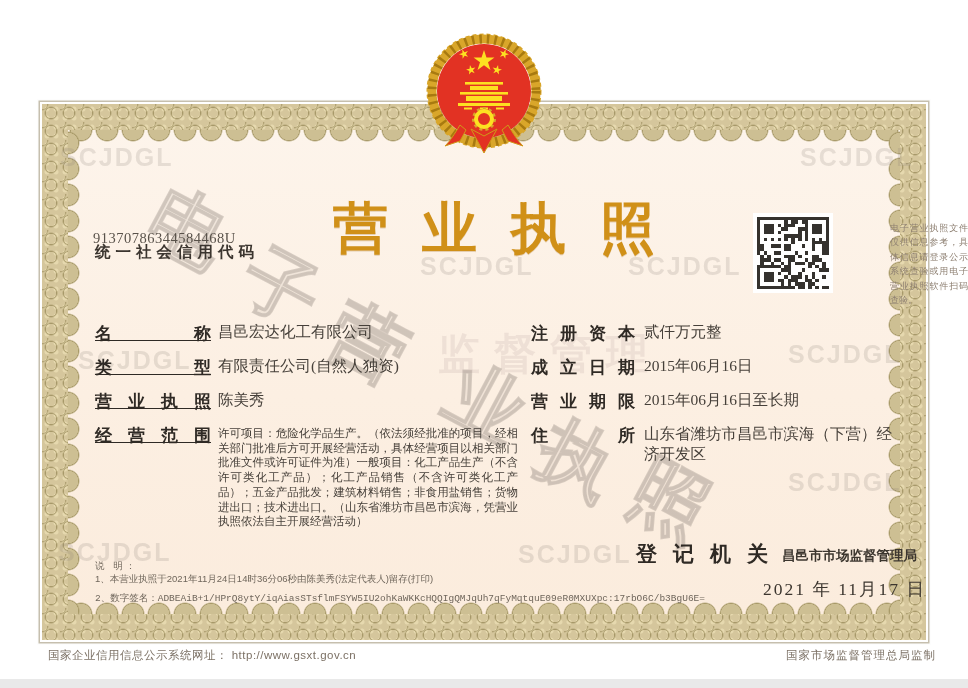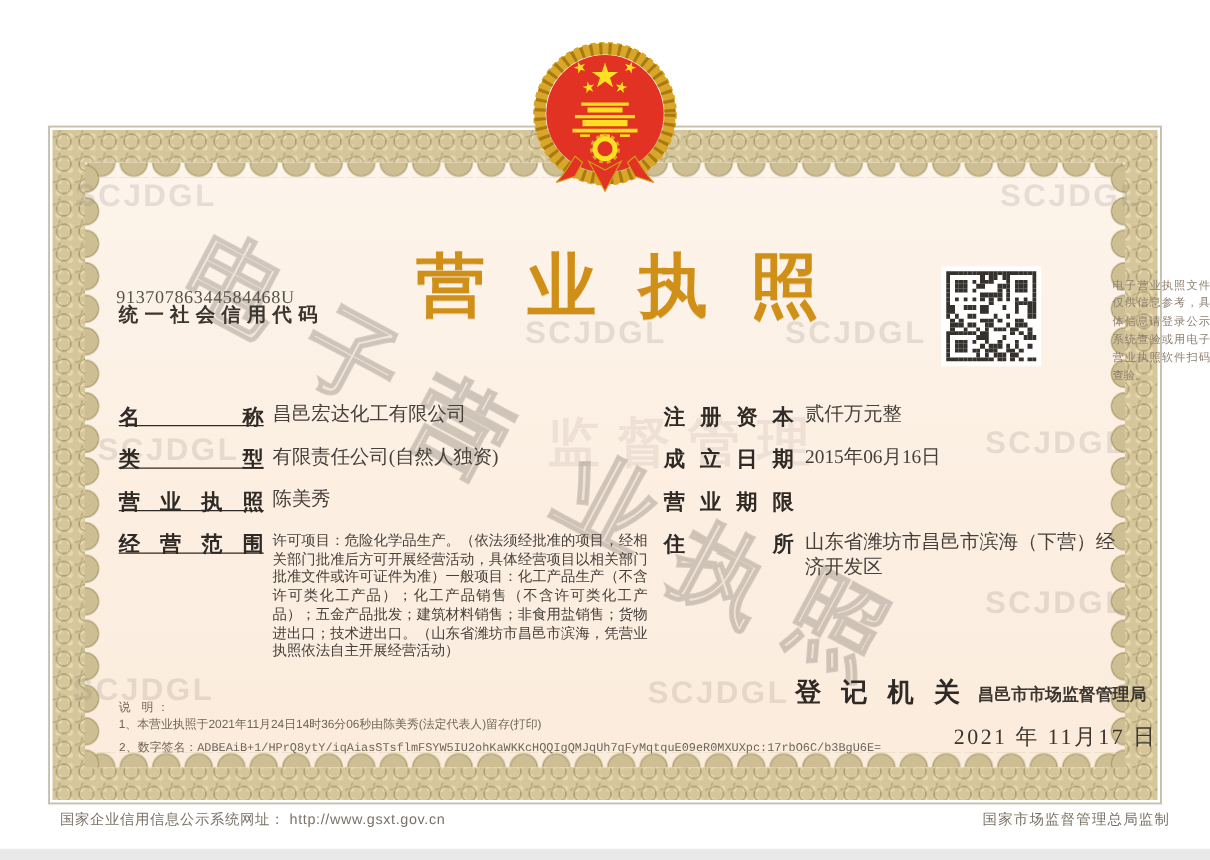--- a/index.html
+++ b/index.html
@@ -614,20 +614,21 @@
   <div class="row rcol" style="top:322px">
     <span class="flabel">注册资本</span>
     <span class="fvalue">贰仟万元整</span>
   </div>
   <div class="row rcol" style="top:356px">
     <span class="flabel">成立日期</span>
     <span class="fvalue">2015年06月16日</span>
   </div>
   <div class="row rcol" style="top:390px">
     <span class="flabel">营业期限</span>
+    <span class="fvalue">2015年06月16日至长期</span>
   </div>
   <div class="row rcol" style="top:424px">
     <span class="flabel">住所</span>
     <span class="fvalue addr">山东省潍坊市昌邑市滨海（下营）经济开发区</span>
   </div>
 
   <div class="abs registry-label">登记机关</div>
   <div class="abs registry-value">昌邑市市场监督管理局</div>
   <div class="abs reg-date">2021 年 11月17 日</div>
 

